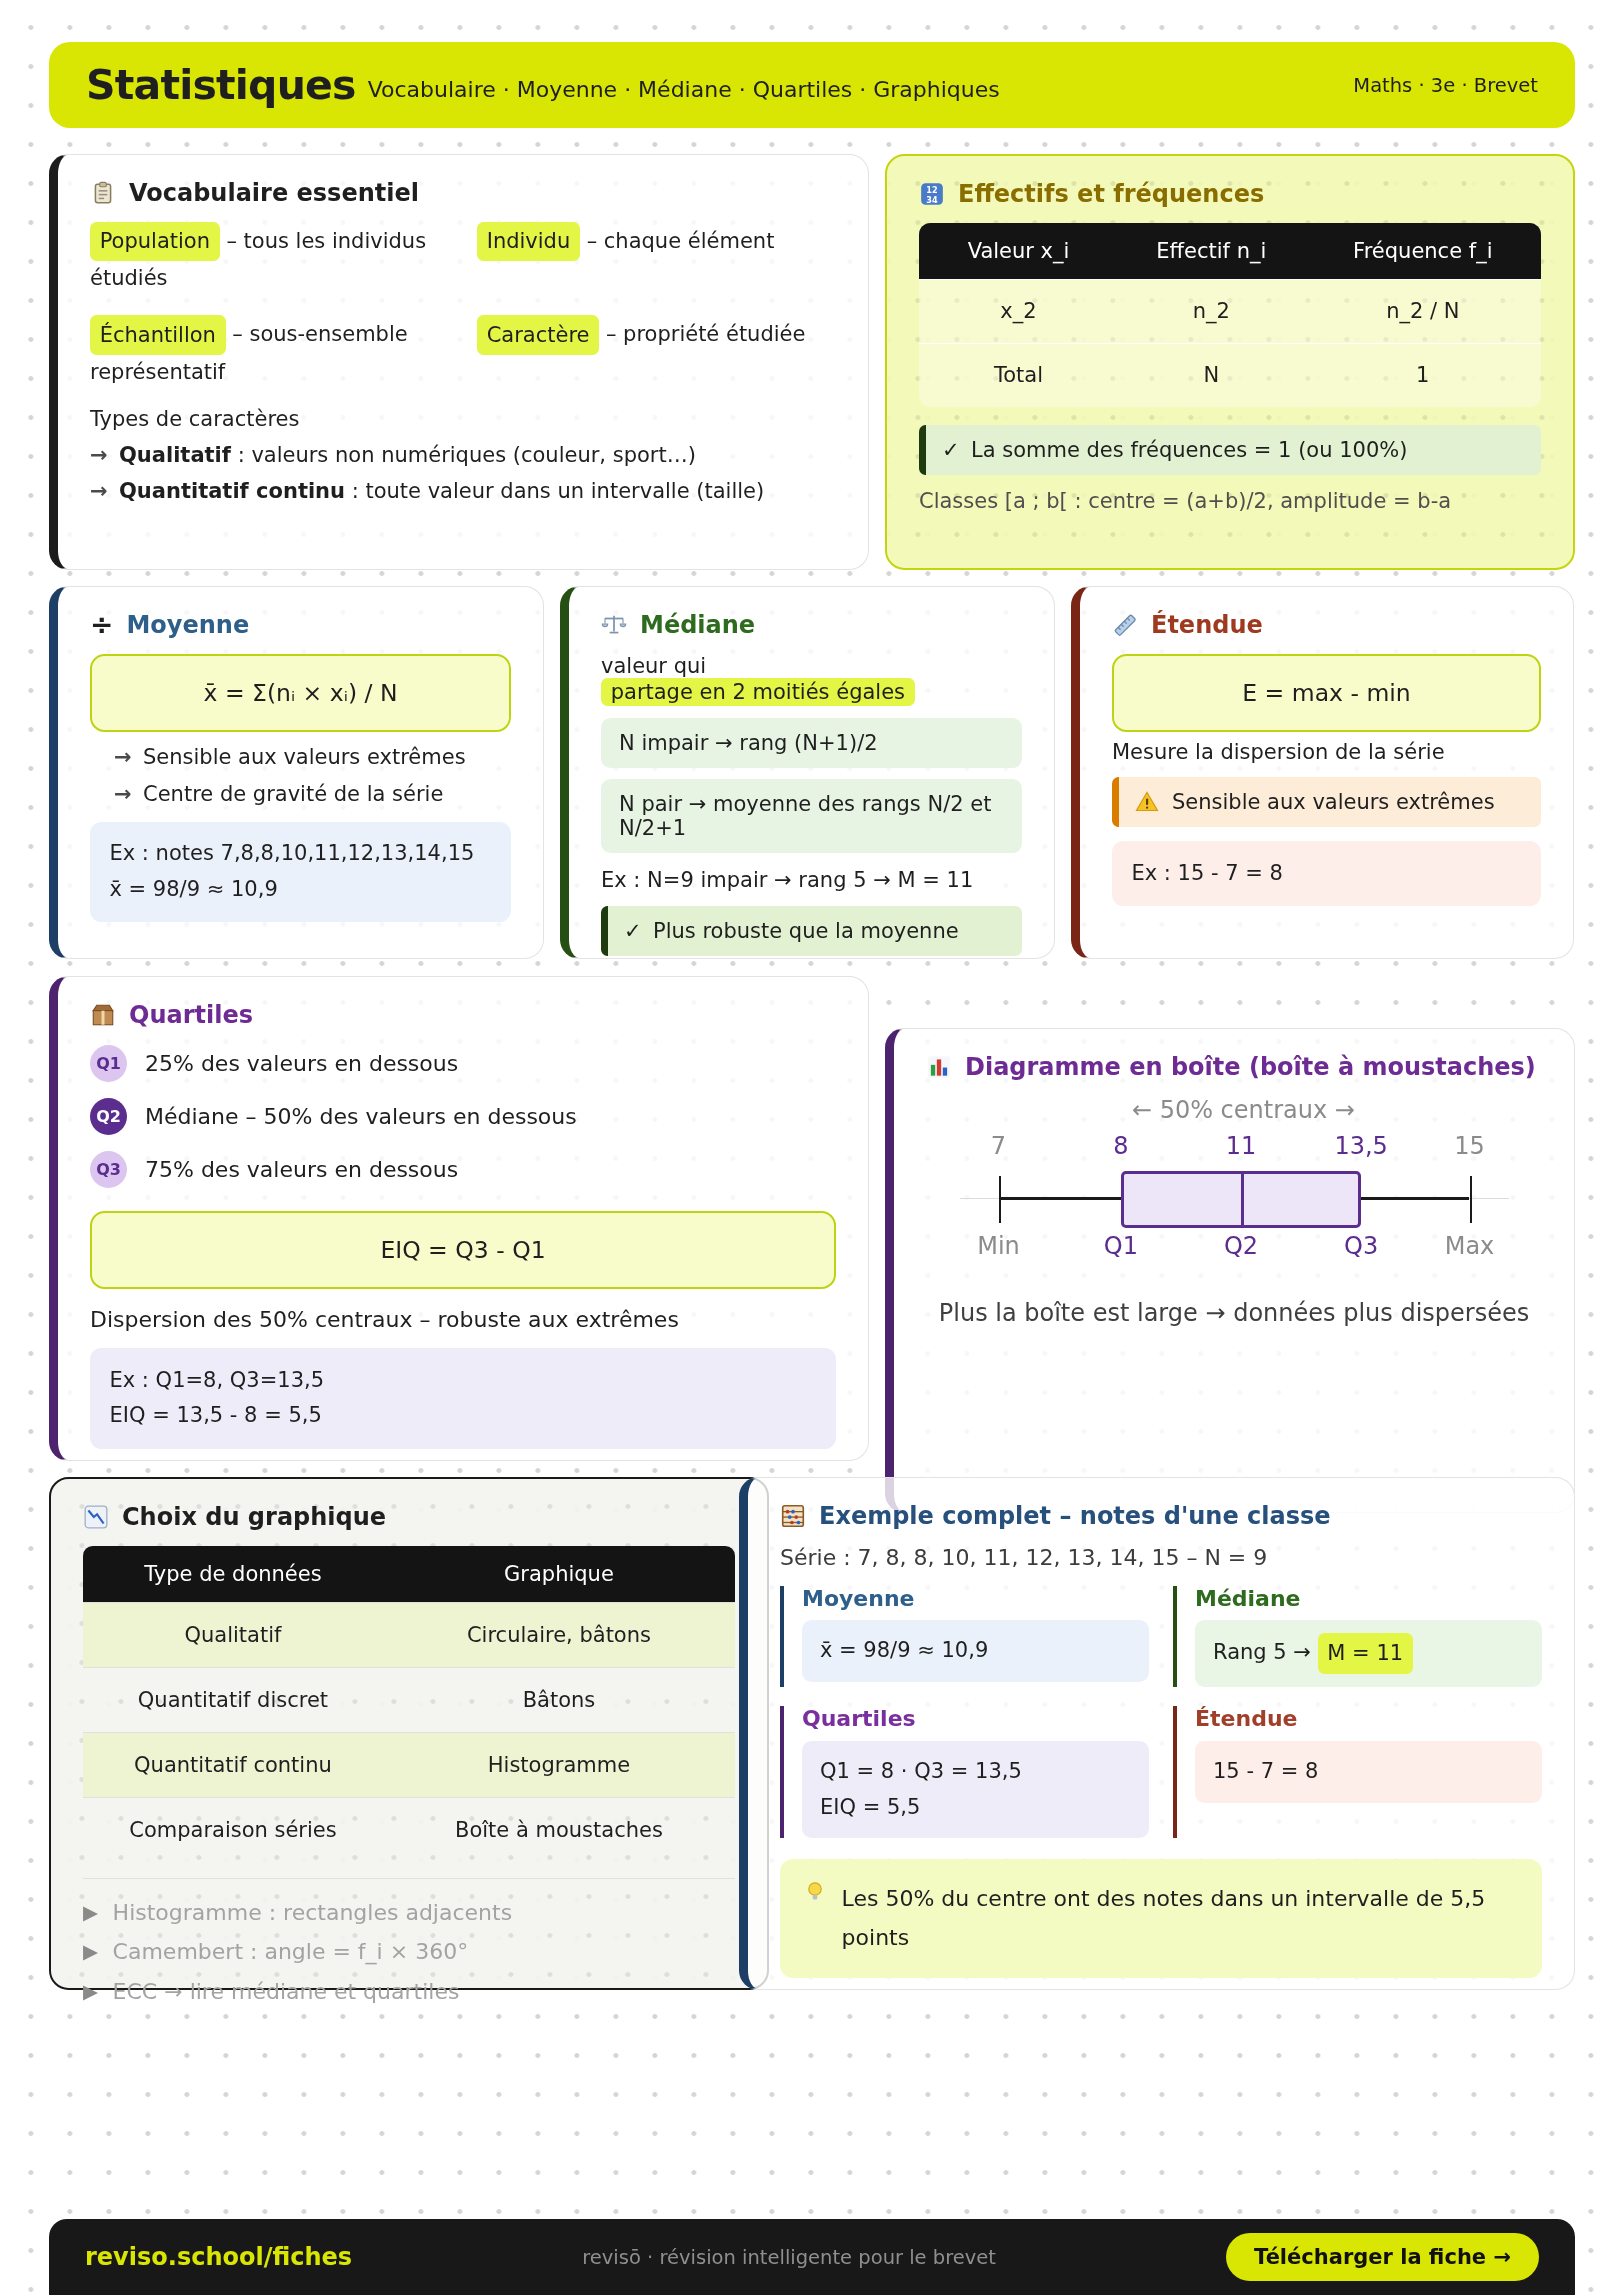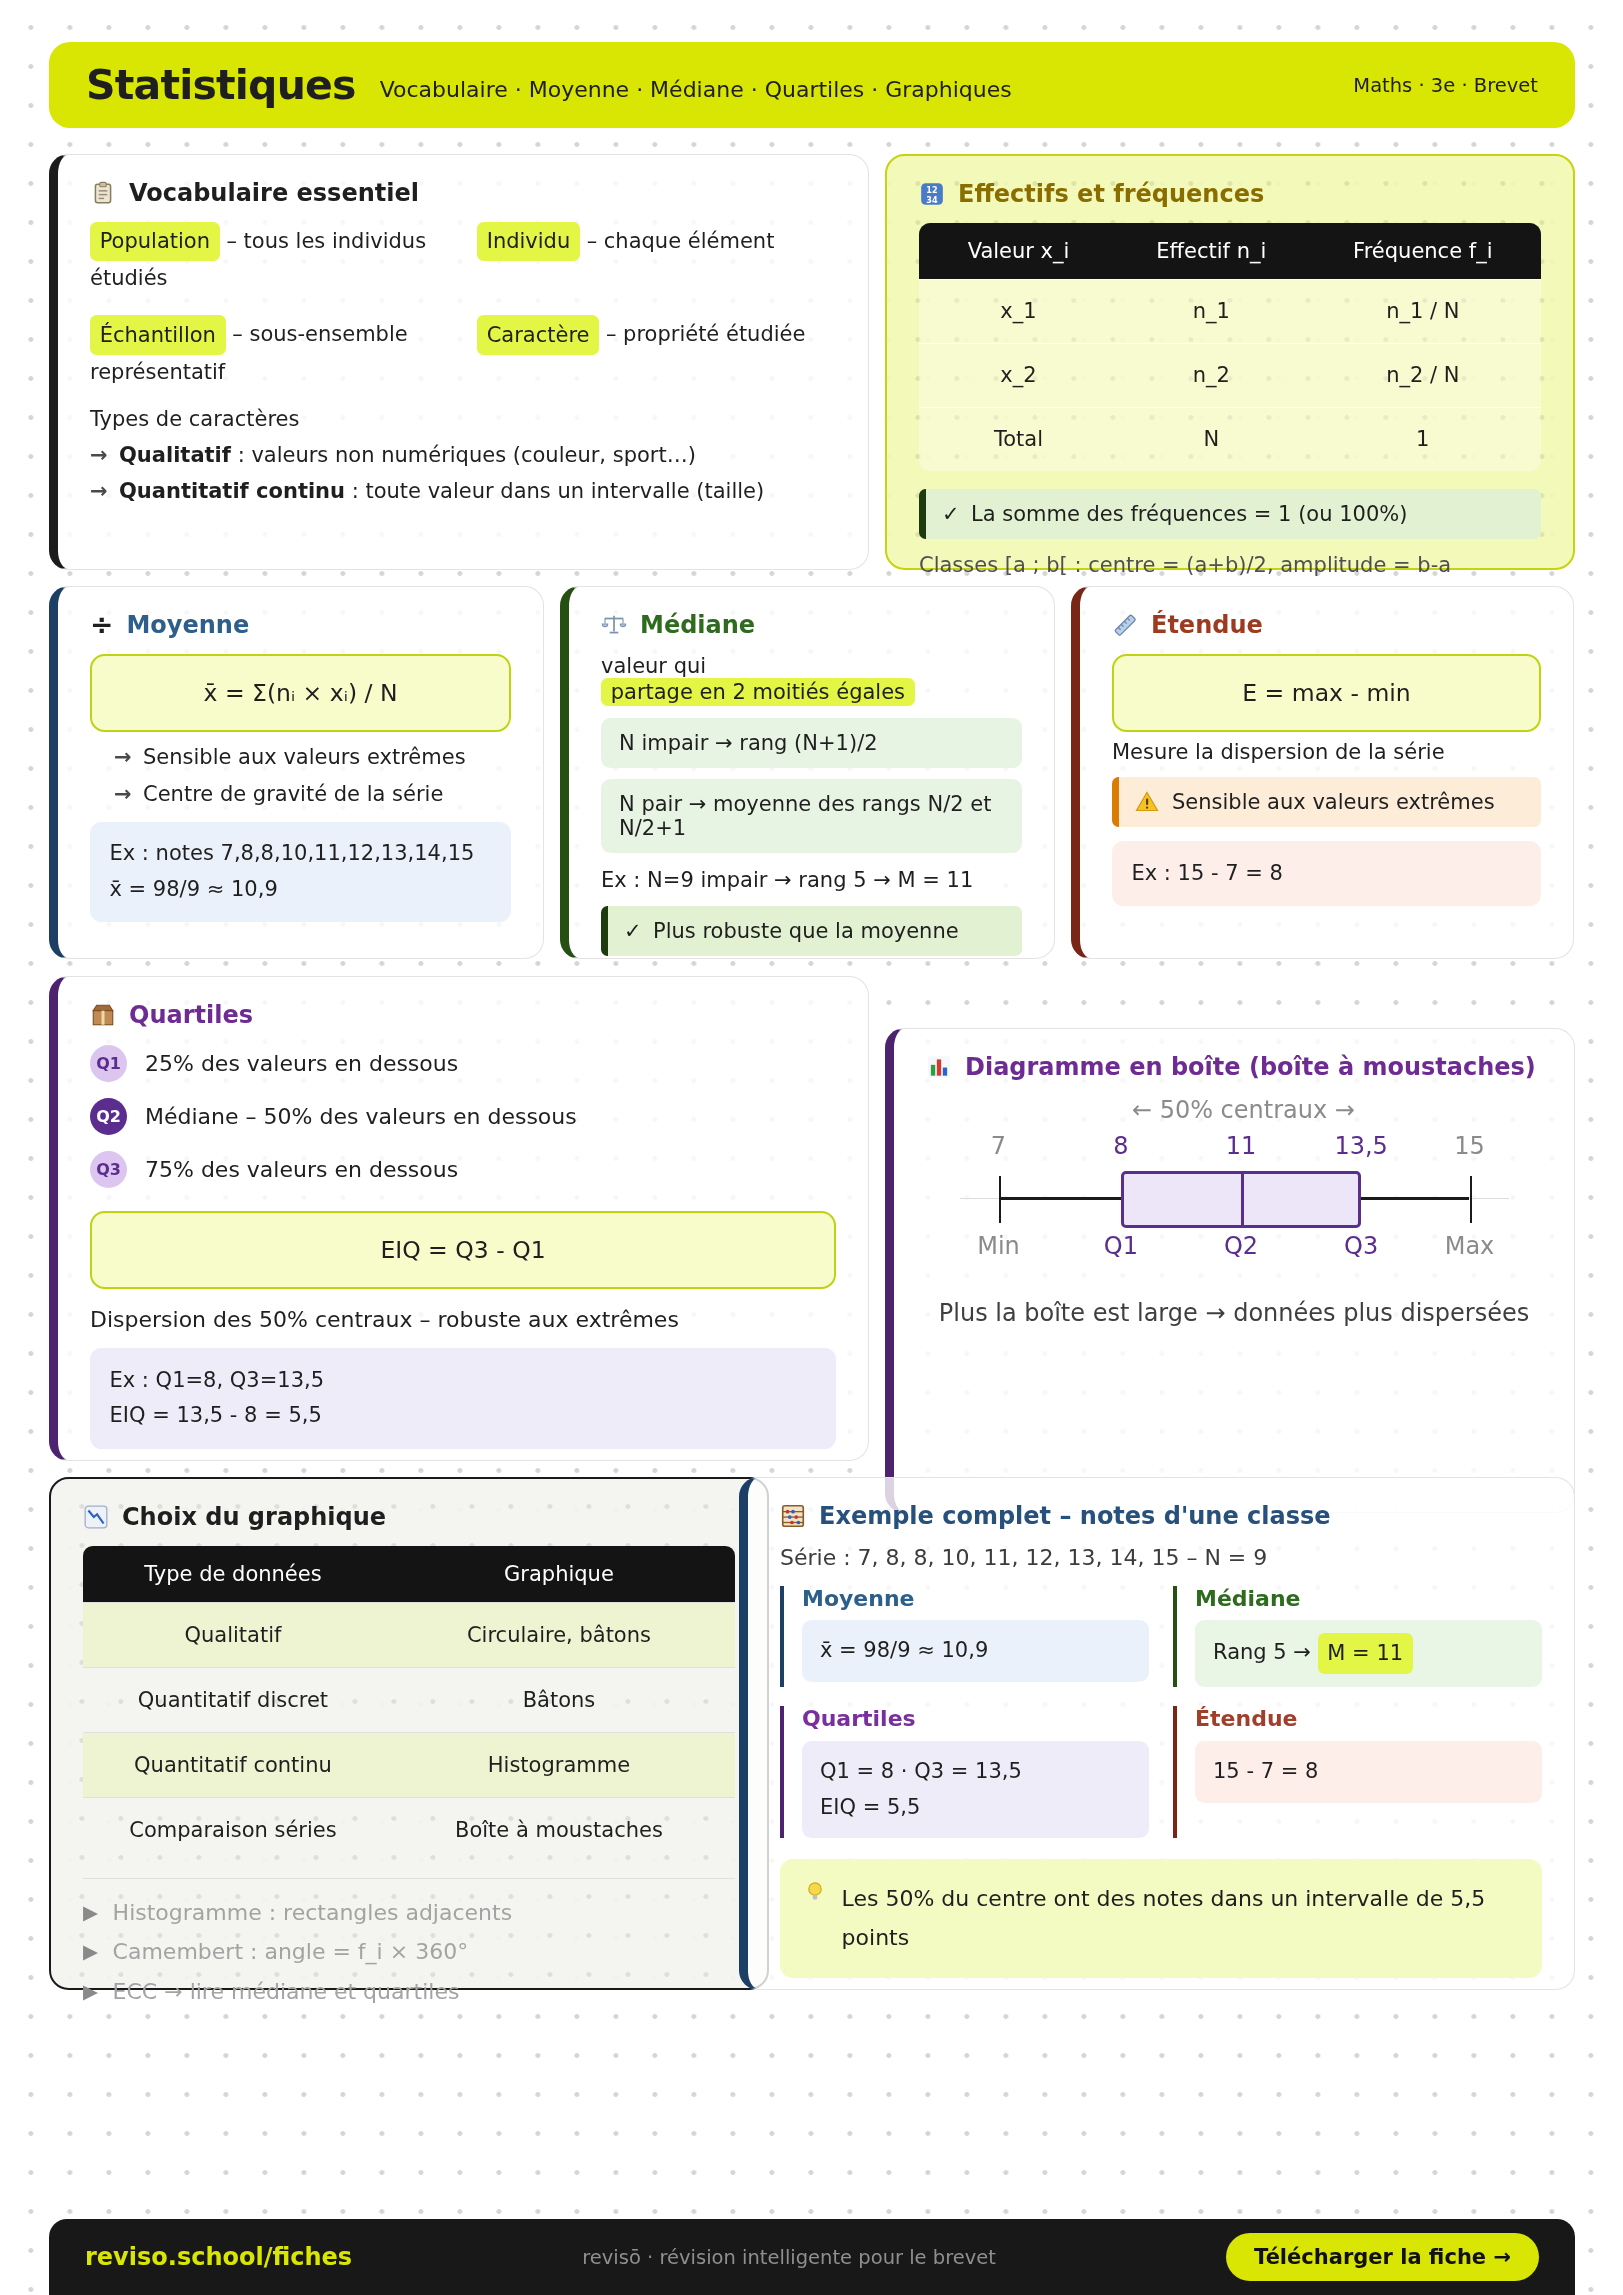--- a/index.html
+++ b/index.html
@@ -6,21 +6,21 @@
   body{width:1623px;height:2295px;font-family:"DejaVu Sans","Liberation Sans",sans-serif;color:#1f1f1f;}
   .page{position:relative;width:1623px;height:2295px;overflow:hidden;background-color:#ffffff;
         background-image:radial-gradient(circle,#d5d5d5 2.1px,transparent 2.7px);
         background-size:39px 39px;background-position:11.4px 8px;}
   .dotted{background-image:radial-gradient(circle,rgba(60,60,60,0.12) 2.1px,transparent 2.7px);
         background-size:39px 39px;background-position:11.4px 8px;}
   
   .topbar{position:absolute;left:49px;top:42px;width:1526px;height:86px;background:#d9e603;
           border-radius:21px;display:flex;align-items:center;padding:0 37px;box-sizing:border-box;}
   .topbar .t{font-size:41px;font-weight:bold;letter-spacing:-0.8px;}
-  .topbar .s{font-size:22px;margin-left:24px;margin-top:8px;}
+  .topbar .s{font-size:22px;margin-left:12px;margin-top:8px;}
   .topbar .m{font-size:19.5px;margin-left:auto;}
   
   .card{position:absolute;box-sizing:border-box;background-color:rgba(255,255,255,0.8);
         border:1.6px solid #e3e3e3;border-radius:19.5px;padding:24px 32px;}
   .accent{border-left-width:9.7px;border-left-style:solid;}
   .chead{display:flex;align-items:center;gap:13px;margin-bottom:14.6px;}
   .chead h2{font-size:24px;font-weight:600;margin:0;}
   .ic{flex:0 0 auto;display:inline-flex;}
   .glyph{font-size:28px;font-weight:bold;line-height:1;}
   .arrow{color:#4a4a4a;font-weight:bold;margin-right:11.4px;}
@@ -160,25 +160,20 @@
             <text x="12" y="20" font-size="7.5" fill="#fff" text-anchor="middle" font-weight="bold" font-family="DejaVu Sans">34</text>
           </svg>
       </span>
       <h2>Effectifs et fréquences</h2>
     </div>
     <div class="etable">
       <div class="etr ethead">
         <span>Valeur x_i</span>
         <span>Effectif n_i</span>
         <span>Fréquence f_i</span>
-      </div>
-      <div class="etr etrow">
-        <span>x_1</span>
-        <span>n_1</span>
-        <span>n_1 / N</span>
       </div>
       <div class="etr etrow">
         <span>x_2</span>
         <span>n_2</span>
         <span>n_2 / N</span>
       </div>
       <div class="etr etrow">
         <span>Total</span>
         <span>N</span>
         <span>1</span>

